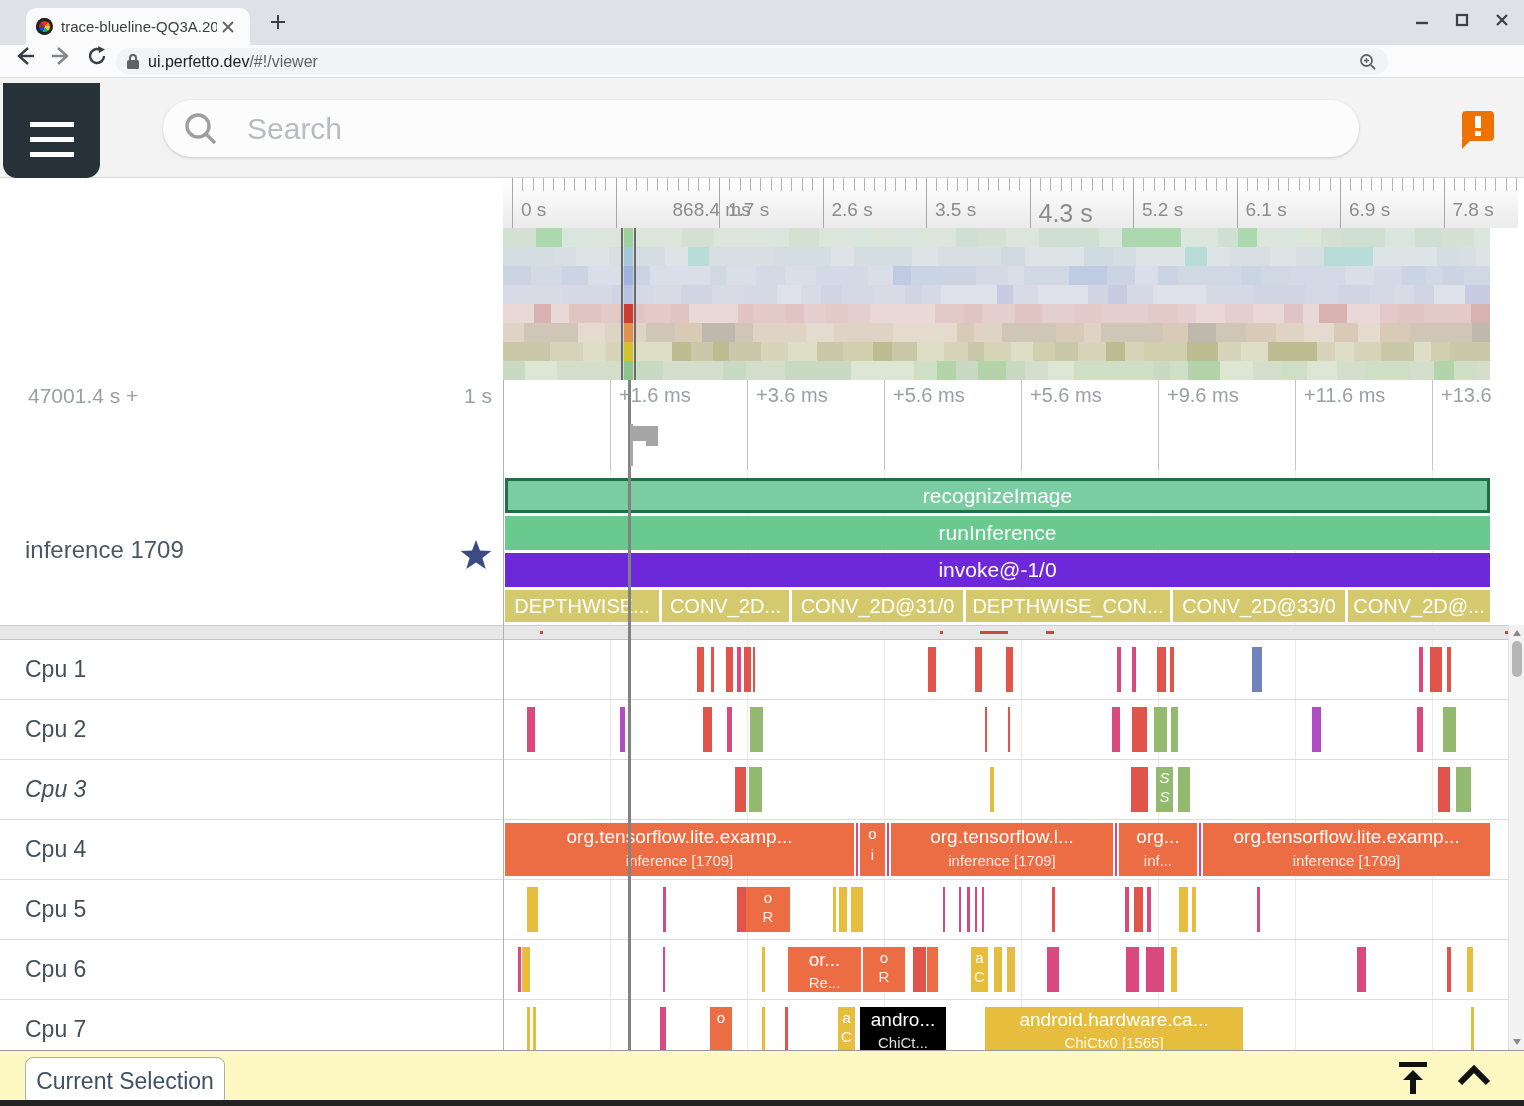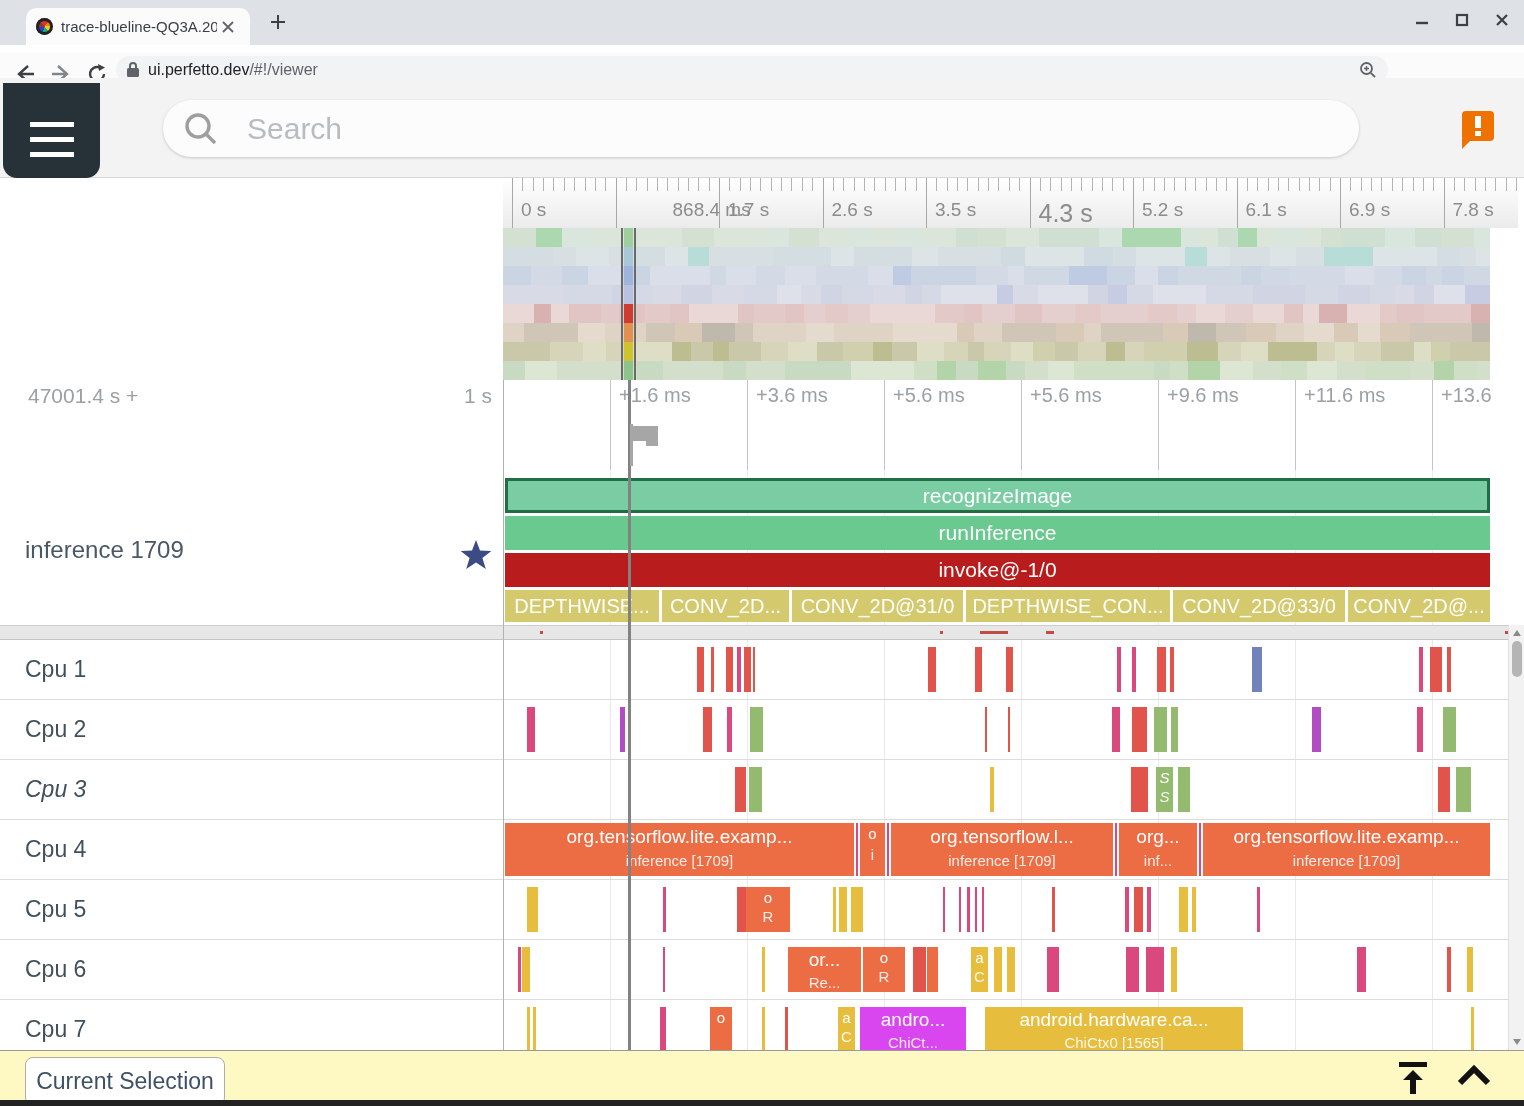--- a/index.html
+++ b/index.html
@@ -14,21 +14,21 @@
     position:absolute; left:26px; top:8px; width:224px; height:37px;
     background:#fbfbfb; border-radius:10px 10px 0 0; display:flex; align-items:center; padding:0 10px;
   }
   .favicon { width:17px; height:17px; border-radius:50%; flex:0 0 17px;
     background:conic-gradient(#d33 0 12%, #e80 12% 25%, #ec2 25% 38%, #2a7 38% 55%, #24c 55% 72%, #933 72% 88%, #d33 88% 100%);
     box-shadow:inset 0 0 0 3px #222; }
   .tabtitle { font-size:15px; color:#3c4043; margin-left:8px; white-space:nowrap; overflow:hidden; width:156px; }
   .tabclose { margin-left:4px; cursor:pointer; }
   .newtab { position:absolute; left:268px; top:12px; }
   .wincontrols { position:absolute; right:14px; top:12px; display:flex; gap:24px; align-items:center; }
-  .toolbar { position:absolute; left:0; top:45px; width:1524px; height:33px; background:#fbfbfb; border-bottom:1px solid #dcdfe3; display:flex; align-items:flex-end;margin-top:8px; }
+  .toolbar { position:absolute; left:0; top:45px; width:1524px; height:33px; background:#fbfbfb; border-bottom:1px solid #dcdfe3; display:flex; align-items:flex-start; }
   .navbtn { margin-left:14px; }
   .omnibox {
     position:absolute; left:116px; top:3px; width:1272px; height:27px; border-radius:14px;
     background:#f1f3f4; display:flex; align-items:center; padding:0 10px; font-size:16px;
   }
   .urlhost { color:#202124; margin-left:8px; }
   .urlpath { color:#5f6368; }
   .obzoom { position:absolute; right:10px; top:4px; }
   .guest { position:absolute; right:46px; top:46px; height:30px; border:1px solid #dadce0; border-radius:15px;
     background:#fbfbfb; display:flex; align-items:center; padding:0 14px 0 4px; font-size:16px; color:#3c4043; gap:8px; }
@@ -641,21 +641,21 @@
   <div class="pinlane">
       <div style="position: absolute; left: 107px; top: 0px; width: 1px; height: 155px; background: rgb(236, 236, 236);"></div>
       <div style="position: absolute; left: 244px; top: 0px; width: 1px; height: 155px; background: rgb(236, 236, 236);"></div>
       <div style="position: absolute; left: 381px; top: 0px; width: 1px; height: 155px; background: rgb(236, 236, 236);"></div>
       <div style="position: absolute; left: 518px; top: 0px; width: 1px; height: 155px; background: rgb(236, 236, 236);"></div>
       <div style="position: absolute; left: 655px; top: 0px; width: 1px; height: 155px; background: rgb(236, 236, 236);"></div>
       <div style="position: absolute; left: 792px; top: 0px; width: 1px; height: 155px; background: rgb(236, 236, 236);"></div>
       <div style="position: absolute; left: 929px; top: 0px; width: 1px; height: 155px; background: rgb(236, 236, 236);"></div>
       <div style="position: absolute; left: 2px; top: 8px; width: 985px; height: 35px; background: rgb(122, 205, 162); border: 3px solid rgb(34, 110, 68); color: rgb(255, 255, 255); font-size: 21px; text-align: center; line-height: 29px; overflow: hidden;">recognizeImage</div>
       <div style="position: absolute; left: 2px; top: 46px; width: 985px; height: 34px; background: rgb(105, 201, 142); color: rgb(255, 255, 255); font-size: 21px; text-align: center; line-height: 34px; overflow: hidden;">runInference</div>
-      <div style="position: absolute; left: 2px; top: 83px; width: 985px; height: 34px; background: #b91c1c; color: rgb(255, 255, 255); font-size: 21px; text-align: center; line-height: 34px; overflow: hidden;">invoke@-1/0</div>
+      <div style="position: absolute; left: 2px; top: 83px; width: 985px; height: 34px; background: #6d28d9; color: rgb(255, 255, 255); font-size: 21px; text-align: center; line-height: 34px; overflow: hidden;">invoke@-1/0</div>
       <div style="position: absolute; left: 2px; top: 120px; width: 154px; height: 32px; background: rgb(212, 201, 109); color: rgb(255, 255, 255); font-size: 20px; text-align: center; line-height: 32px; overflow: hidden; white-space: nowrap;">DEPTHWISE...</div>
       <div style="position: absolute; left: 159px; top: 120px; width: 127px; height: 32px; background: rgb(212, 201, 109); color: rgb(255, 255, 255); font-size: 20px; text-align: center; line-height: 32px; overflow: hidden; white-space: nowrap;">CONV_2D...</div>
       <div style="position: absolute; left: 289px; top: 120px; width: 171px; height: 32px; background: rgb(212, 201, 109); color: rgb(255, 255, 255); font-size: 20px; text-align: center; line-height: 32px; overflow: hidden; white-space: nowrap;">CONV_2D@31/0</div>
       <div style="position: absolute; left: 463px; top: 120px; width: 204px; height: 32px; background: rgb(212, 201, 109); color: rgb(255, 255, 255); font-size: 20px; text-align: center; line-height: 32px; overflow: hidden; white-space: nowrap;">DEPTHWISE_CON...</div>
       <div style="position: absolute; left: 670px; top: 120px; width: 172px; height: 32px; background: rgb(212, 201, 109); color: rgb(255, 255, 255); font-size: 20px; text-align: center; line-height: 32px; overflow: hidden; white-space: nowrap;">CONV_2D@33/0</div>
       <div style="position: absolute; left: 845px; top: 120px; width: 142px; height: 32px; background: rgb(212, 201, 109); color: rgb(255, 255, 255); font-size: 20px; text-align: center; line-height: 32px; overflow: hidden; white-space: nowrap;">CONV_2D@...</div>
     </div>
 
   <div class="sepband">
       <div style="position: absolute; left: 540px; top: 5px; width: 3px; height: 3px; background: rgb(193, 76, 68);"></div>
@@ -826,21 +826,21 @@
           <div style="position: absolute; left: 157px; top: 7px; width: 6px; height: 45px; background: rgb(217, 73, 126); overflow: hidden; color: rgb(255, 255, 255); text-align: center; cursor: pointer;"></div>
           <div style="position: absolute; left: 207px; top: 7px; width: 22px; height: 45px; background: rgb(236, 108, 68); overflow: hidden; color: rgb(255, 255, 255); text-align: center; cursor: pointer;">
             <div style="position: static; font-size: 15px; line-height: 1.4; white-space: nowrap;">o</div>
           </div>
           <div style="position: absolute; left: 259px; top: 7px; width: 3px; height: 45px; background: rgb(231, 189, 61); overflow: hidden; color: rgb(255, 255, 255); text-align: center; cursor: pointer;"></div>
           <div style="position: absolute; left: 282px; top: 7px; width: 3px; height: 45px; background: rgb(224, 84, 75); overflow: hidden; color: rgb(255, 255, 255); text-align: center; cursor: pointer;"></div>
           <div style="position: absolute; left: 335px; top: 7px; width: 17px; height: 45px; background: rgb(231, 189, 61); overflow: hidden; color: rgb(255, 255, 255); text-align: center; cursor: pointer;">
             <div style="position: static; font-size: 15px; line-height: 1.4; white-space: nowrap;">a</div>
             <div style="position: static; font-size: 15px; line-height: 1.2; opacity: 0.88; white-space: nowrap;">C</div>
           </div>
-          <div style="position: absolute; left: 357px; top: 7px; width: 106px; height: 45px; background: #d946ef; overflow: hidden; color: rgb(255, 255, 255); text-align: center; cursor: pointer;">
+          <div style="position: absolute; left: 357px; top: 7px; width: 86px; height: 45px; background: #000000; overflow: hidden; color: rgb(255, 255, 255); text-align: center; cursor: pointer;">
             <div style="position: static; font-size: 19px; line-height: 1.4; white-space: nowrap;">andro...</div>
             <div style="position: static; font-size: 15px; line-height: 1.2; opacity: 0.88; white-space: nowrap;">ChiCt...</div>
           </div>
           <div style="position: absolute; left: 482px; top: 7px; width: 258px; height: 45px; background: rgb(231, 189, 61); overflow: hidden; color: rgb(255, 255, 255); text-align: center; cursor: pointer;">
             <div style="position: static; font-size: 19px; line-height: 1.4; white-space: nowrap;">android.hardware.ca...</div>
             <div style="position: static; font-size: 15px; line-height: 1.2; opacity: 0.88; white-space: nowrap;">ChiCtx0 [1565]</div>
           </div>
           <div style="position: absolute; left: 968px; top: 7px; width: 3px; height: 45px; background: rgb(231, 189, 61); overflow: hidden; color: rgb(255, 255, 255); text-align: center; cursor: pointer;"></div>
         </div>
       </div>

